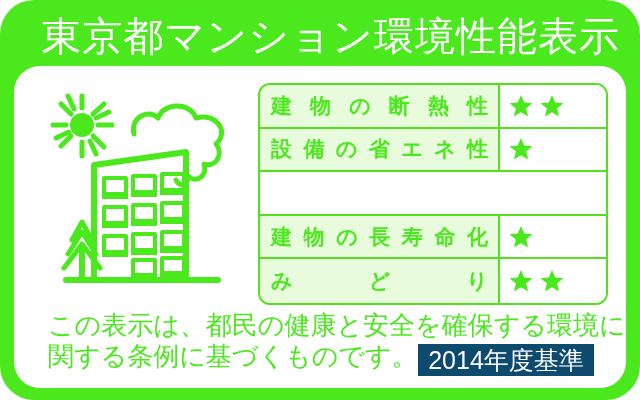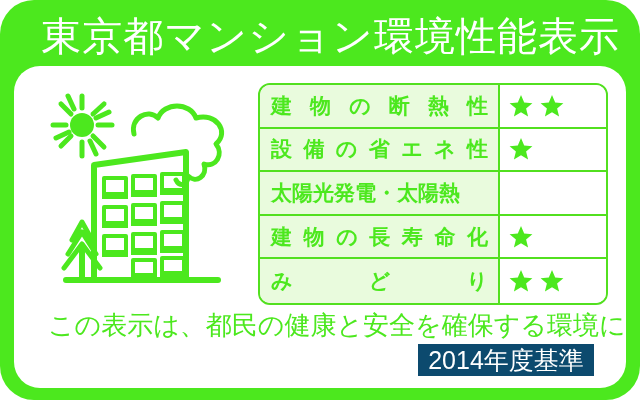--- a/index.html
+++ b/index.html
@@ -255,23 +255,20 @@
           <span>性</span>
         </div>
         <div class="rating-stars">
           <svg class="star" viewBox="0 0 24 24">
               <polygon points="12,1 15.2,8.6 23.4,9.2 17.1,14.6 19.1,22.6 12,18.2 4.9,22.6 6.9,14.6 0.6,9.2 8.8,8.6" fill="#4ce81e"></polygon>
             </svg>
         </div>
       </div>
 
       <div class="rating-row">
-        <div class="rating-label">
-          <span>太陽光発電・太陽熱</span>
-        </div>
         <div class="rating-stars"></div>
       </div>
 
       <div class="rating-row">
         <div class="rating-label spread">
           <span>建</span>
           <span>物</span>
           <span>の</span>
           <span>長</span>
           <span>寿</span>
@@ -299,18 +296,19 @@
               <polygon points="12,1 15.2,8.6 23.4,9.2 17.1,14.6 19.1,22.6 12,18.2 4.9,22.6 6.9,14.6 0.6,9.2 8.8,8.6" fill="#4ce81e"></polygon>
             </svg>
         </div>
       </div>
 
     </div>
 
     <div id="footer">
       <div id="footer-text">
         <span id="footer-line-1">この表示は、都民の健康と安全を確保する環境に</span>
+        <span id="footer-line-2">関する条例に基づくものです。</span>
       </div>
       <div id="year-badge">2014年度基準</div>
     </div>
 
   </div>
 </div>
 
 </body></html>

